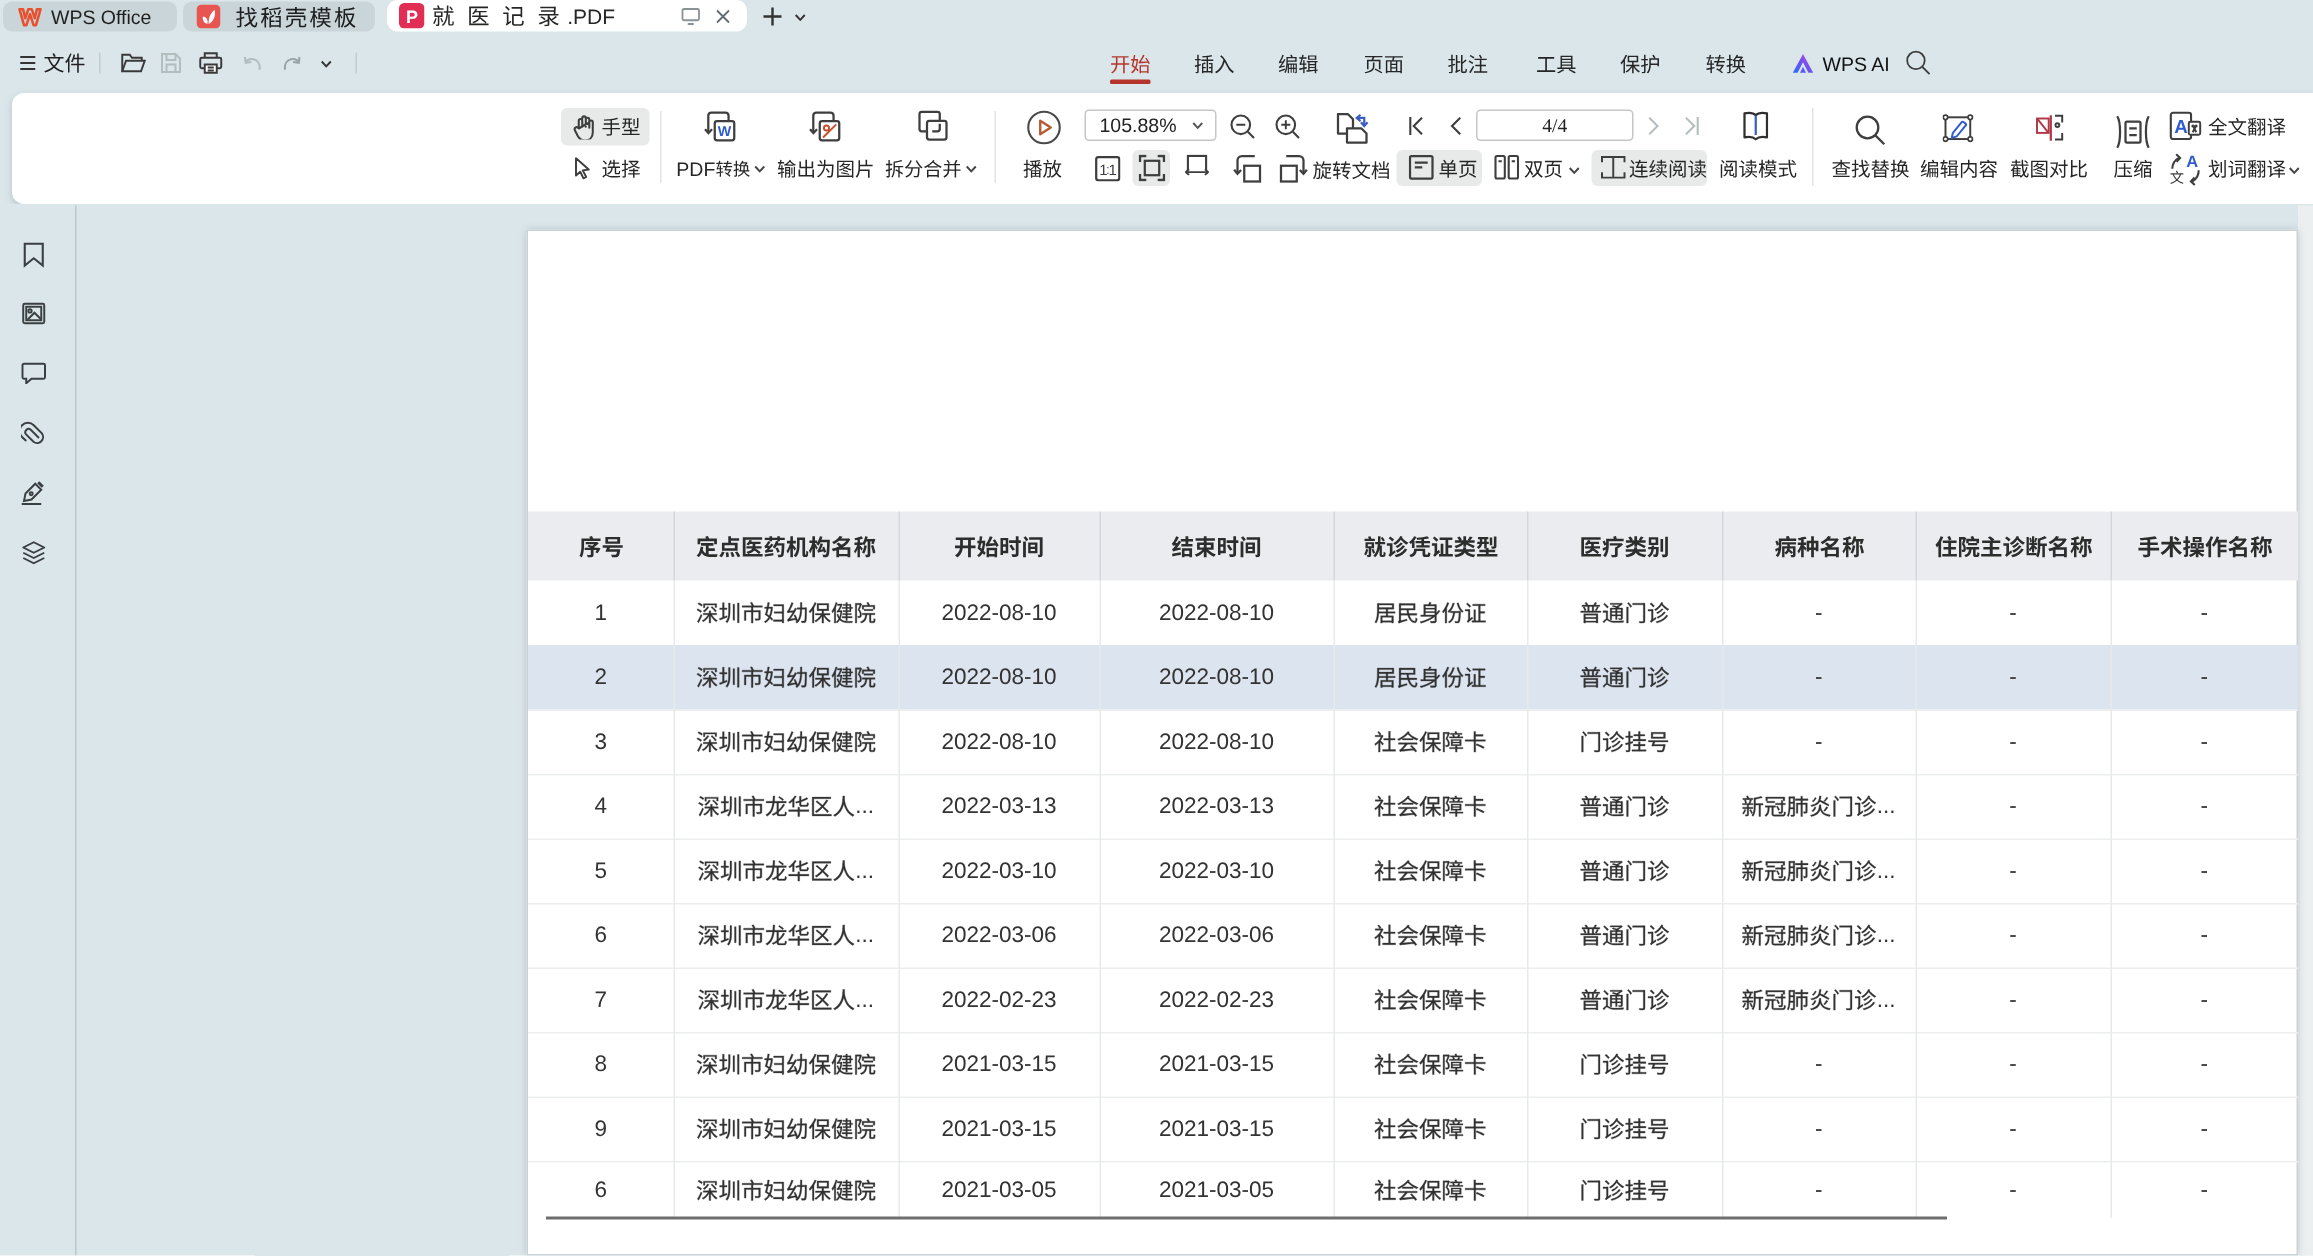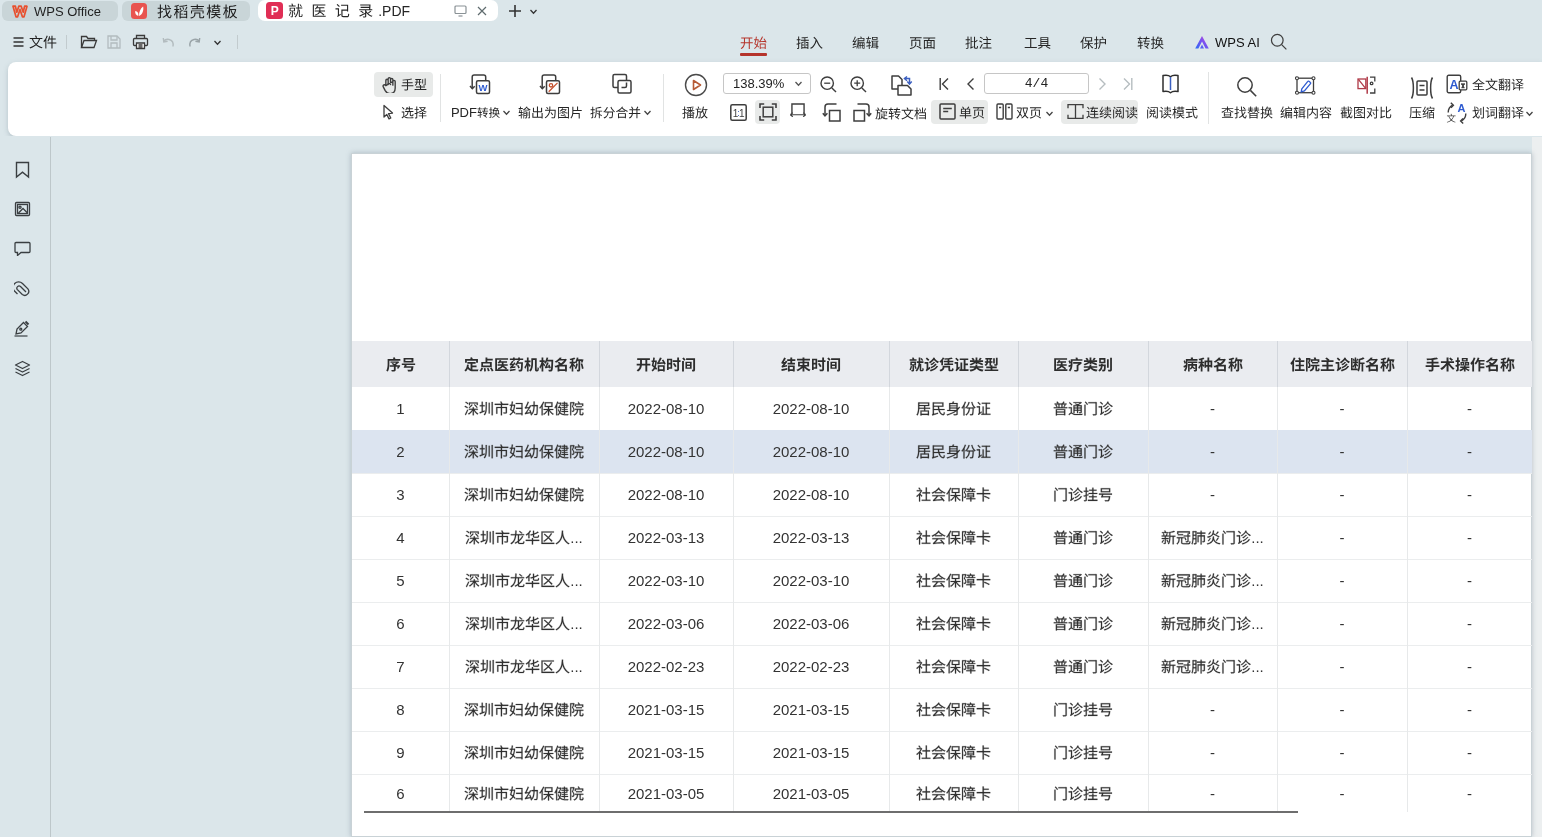--- a/index.html
+++ b/index.html
@@ -428,21 +428,21 @@
       </svg>
     </div>
     <div style="position:absolute;left:682.0px;top:103px;width:26px;height:18px;display:flex;align-items:center;justify-content:center;">
       <svg style="" width="26.0" height="13" viewBox="0 0 2000 1000" fill="#262626">
         <use href="#g64adr"></use>
         <use href="#g653er" x="1000"></use>
       </svg>
     </div>
     <div style="position:absolute;left:723px;top:73px;width:88px;height:21px;background:#fff;border:1px solid #c6c6c6;border-radius:3px;"></div>
     <div style="position:absolute;left:733px;top:74px;width:70px;height:19px;display:flex;align-items:center;">
-      <span style="font-family:'Liberation Sans',sans-serif;font-size:13px;color:#222;">138.39%</span>
+      <span style="font-family:'Liberation Sans',sans-serif;font-size:13px;color:#222;">105.88%</span>
     </div>
     <div style="position:absolute;left:794px;top:79px;width:9px;height:9px;">
       <svg width="9" height="9" viewBox="0 0 9 9" style="">
         <path d="M1.5 3 L4.5 6.2 L7.5 3" fill="none" stroke="#555" stroke-width="1.3"></path>
       </svg>
     </div>
     <div style="position:absolute;left:819px;top:75px;width:19px;height:19px;">
       <svg width="19" height="19" viewBox="0 0 19 19" style="">
         <circle cx="8.2" cy="8.2" r="6.2" fill="none" stroke="#3e3e3e" stroke-width="1.4"></circle>
         <path d="M12.9 12.9 L17 17" stroke="#3e3e3e" stroke-width="1.4"></path>
@@ -525,21 +525,21 @@
         <path d="M1.2 1 V13 M9 1.5 L3.5 7 L9 12.5" fill="none" stroke="#3e3e3e" stroke-width="1.4"></path>
       </svg>
     </div>
     <div style="position:absolute;left:966px;top:77px;width:9px;height:14px;">
       <svg width="9" height="14" viewBox="0 0 9 14" style="">
         <path d="M7.5 1.5 L2 7 L7.5 12.5" fill="none" stroke="#3e3e3e" stroke-width="1.4"></path>
       </svg>
     </div>
     <div style="position:absolute;left:984px;top:73px;width:105px;height:21px;background:#fff;border:1px solid #c6c6c6;border-radius:3px;"></div>
     <div style="position:absolute;left:984px;top:74px;width:105px;height:19px;display:flex;align-items:center;justify-content:center;">
-      <span style="font-family:Liberation Mono, monospace;font-size:13px;color:#222;">4/4</span>
+      <span style="font-family:Liberation Serif, serif;font-size:13px;color:#222;">4/4</span>
     </div>
     <div style="position:absolute;left:1098px;top:77px;width:9px;height:14px;">
       <svg width="9" height="14" viewBox="0 0 9 14" style="">
         <path d="M1.5 1.5 L7 7 L1.5 12.5" fill="none" stroke="#b6bdc0" stroke-width="1.4"></path>
       </svg>
     </div>
     <div style="position:absolute;left:1123px;top:77px;width:10px;height:14px;">
       <svg width="10" height="14" viewBox="0 0 10 14" style="">
         <path d="M8.8 1 V13 M1 1.5 L6.5 7 L1 12.5" fill="none" stroke="#b6bdc0" stroke-width="1.4"></path>
       </svg>

